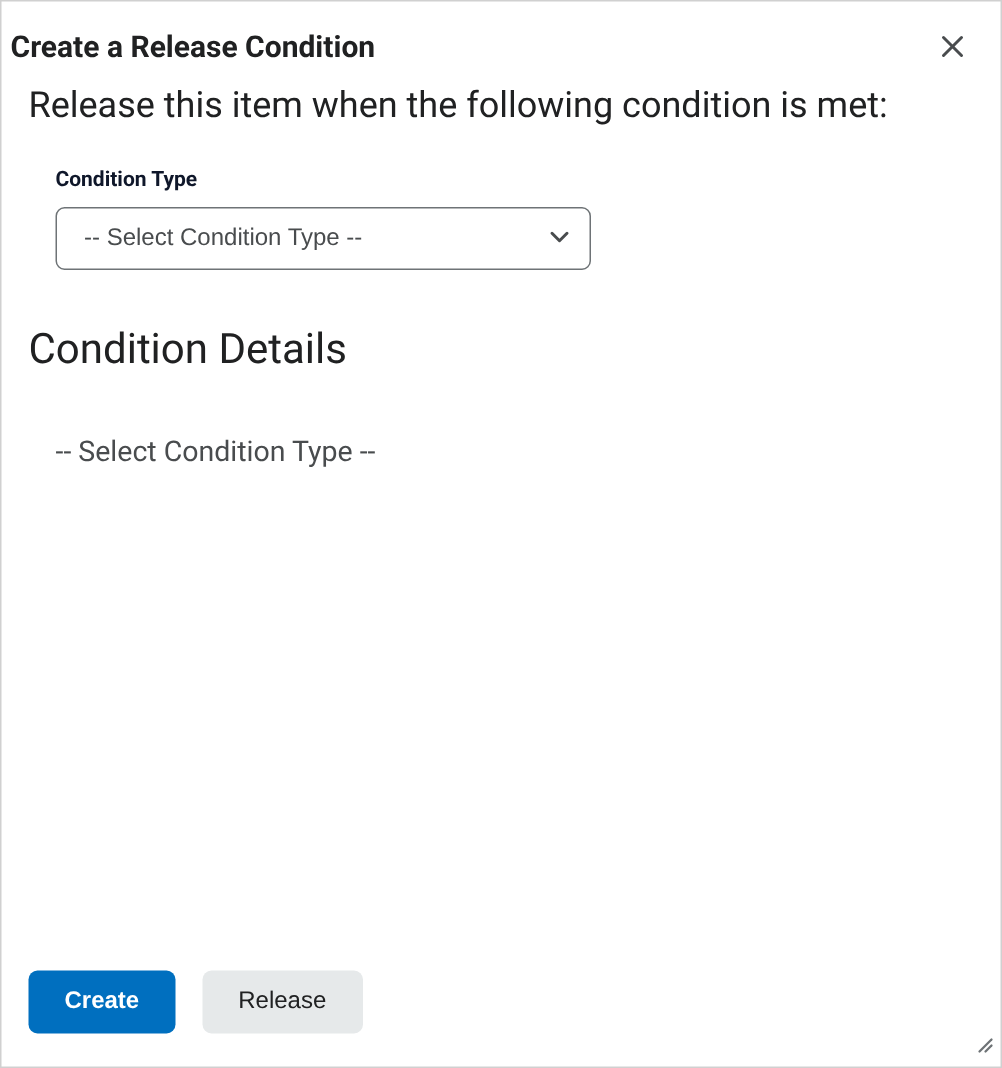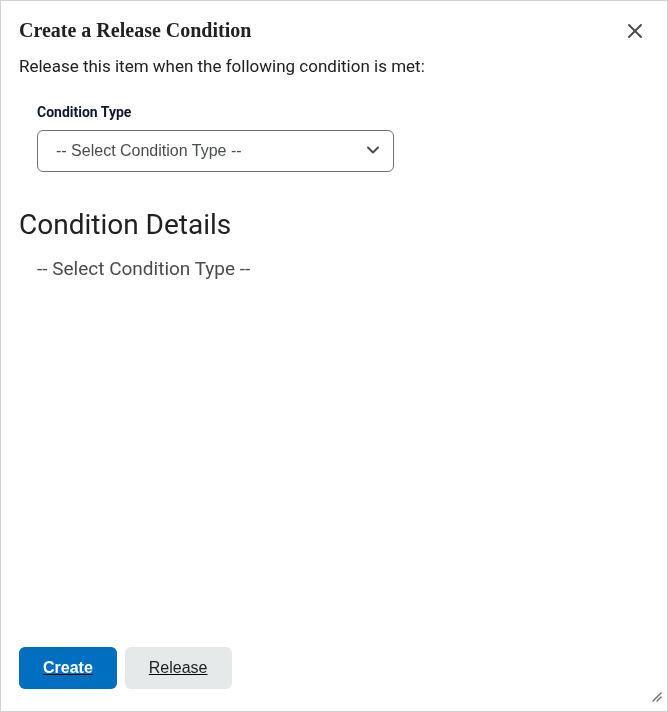--- a/index.html
+++ b/index.html
@@ -19,22 +19,21 @@
       height: 100%;
       border: 1px solid #d0d0d0;
       position: relative;
       display: flex;
       flex-direction: column;
     }
     .dialog-header {
       display: flex;
       justify-content: space-between;
       align-items: flex-start;
-      padding: 18px 20px 10px 18px;
-      font-family: Liberation Serif, serif;
+      padding: 18px 20px 10px 6px;
     }
     .dialog-title {
       font-size: 20px;
       font-weight: 700;
       color: #202122;
     }
     .close-btn {
       background: none;
       border: none;
       cursor: pointer;
@@ -46,21 +45,21 @@
     }
     .close-btn svg {
       width: 16px;
       height: 16px;
     }
     .dialog-body {
       padding: 0 18px;
       flex: 1;
     }
     .subtitle {
-      font-size: 17px;
+      font-size: 24px;
       color: #202122;
       margin-bottom: 28px;
       font-weight: 400;
     }
     .field-group {
       margin-left: 18px;
       margin-bottom: 36px;
     }
     .field-label {
       font-size: 14px;
@@ -96,34 +95,33 @@
       color: #494c4e;
     }
     .select-chevron svg {
       width: 14px;
       height: 14px;
     }
     .section-heading {
       font-size: 28px;
       font-weight: 400;
       color: #202122;
-      margin-bottom: 16px;
+      margin-bottom: 40px;
     }
     .placeholder-text {
       font-size: 19px;
       color: #494c4e;
       margin-left: 18px;
       font-weight: 400;
     }
     .dialog-footer {
       padding: 18px 18px 22px 18px;
       display: flex;
-      gap: 8px;
+      gap: 18px;
       align-items: center;
-      text-decoration: underline;
     }
     .btn {
       height: 42px;
       border-radius: 6px;
       font-size: 16px;
       font-weight: 700;
       cursor: pointer;
       padding: 0 24px;
       border: none;
     }

